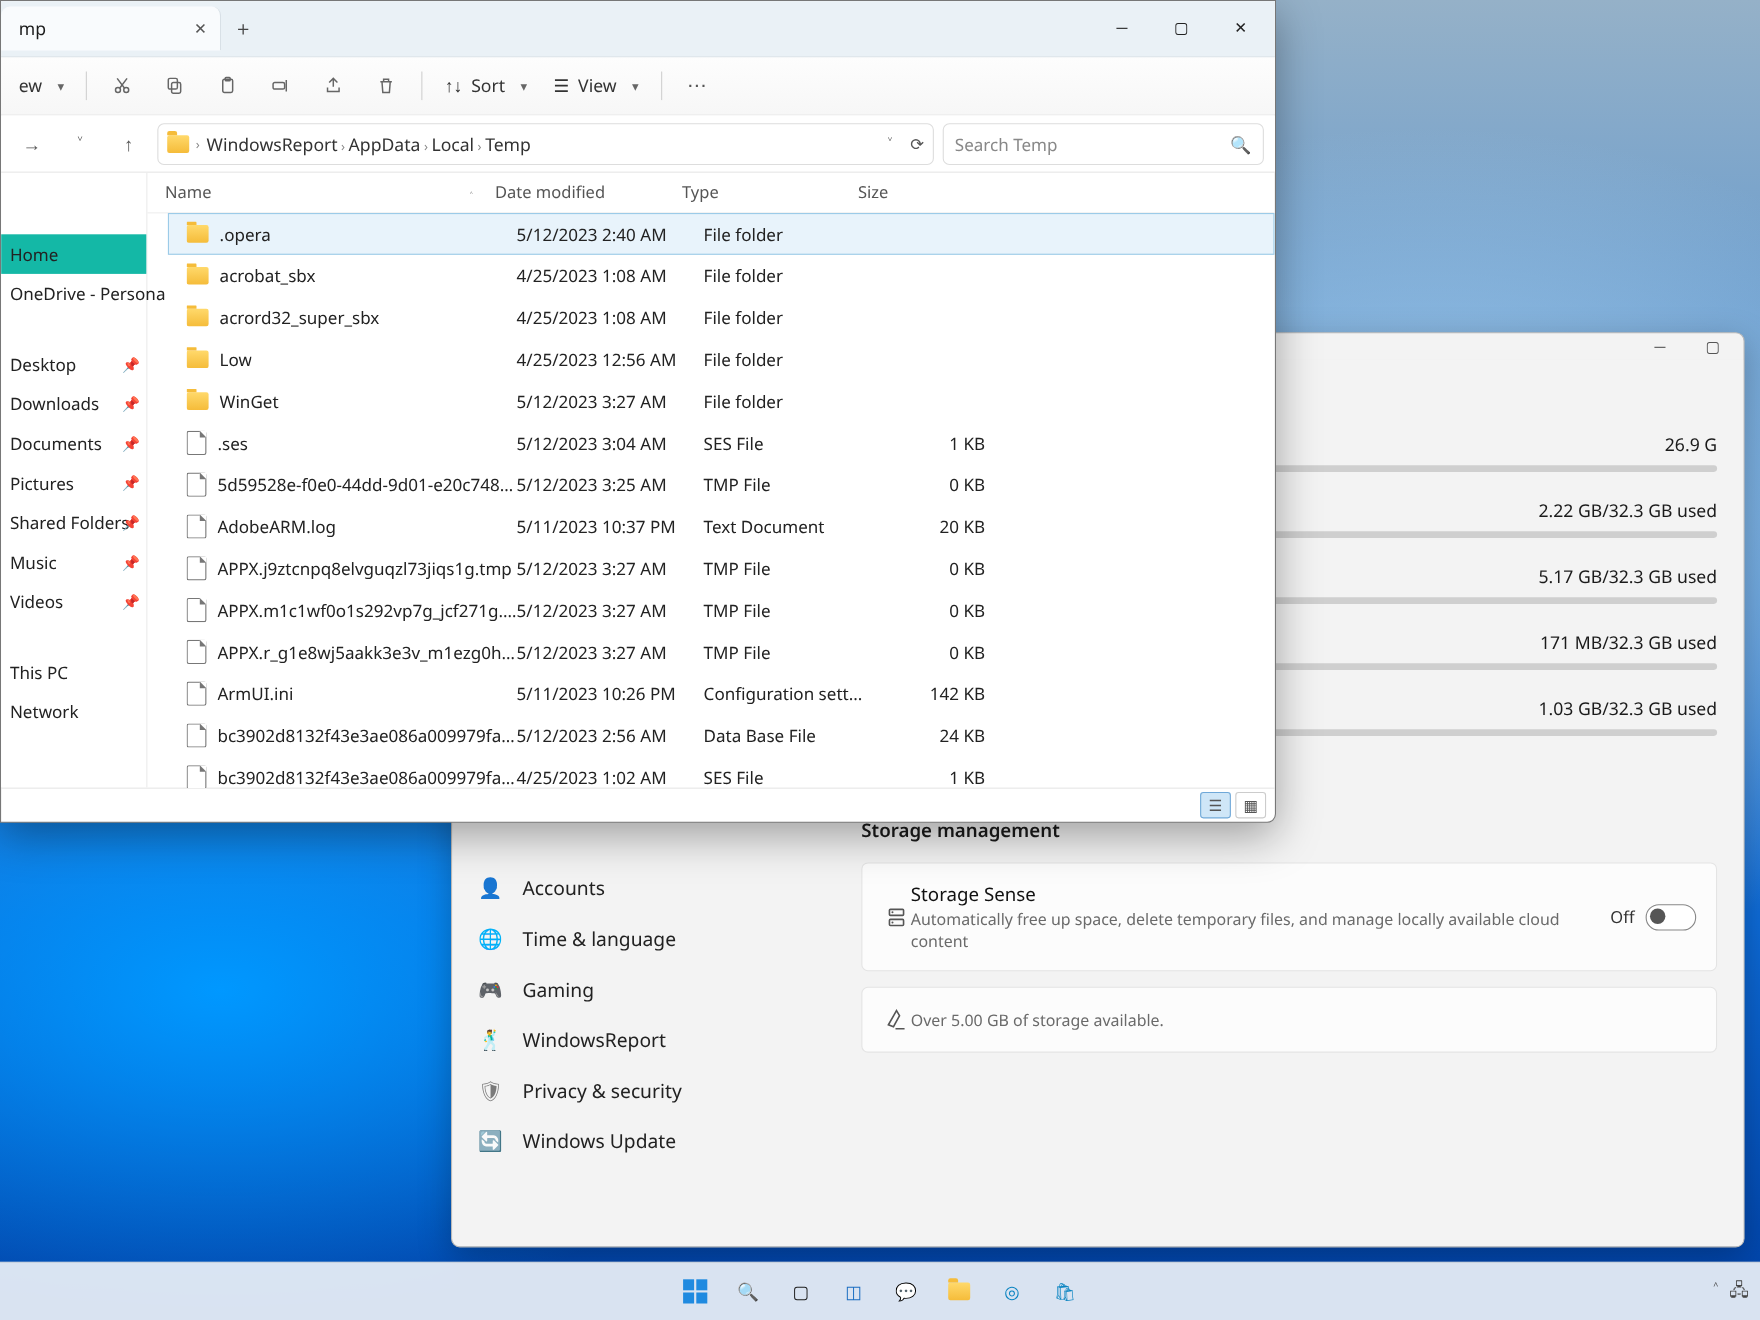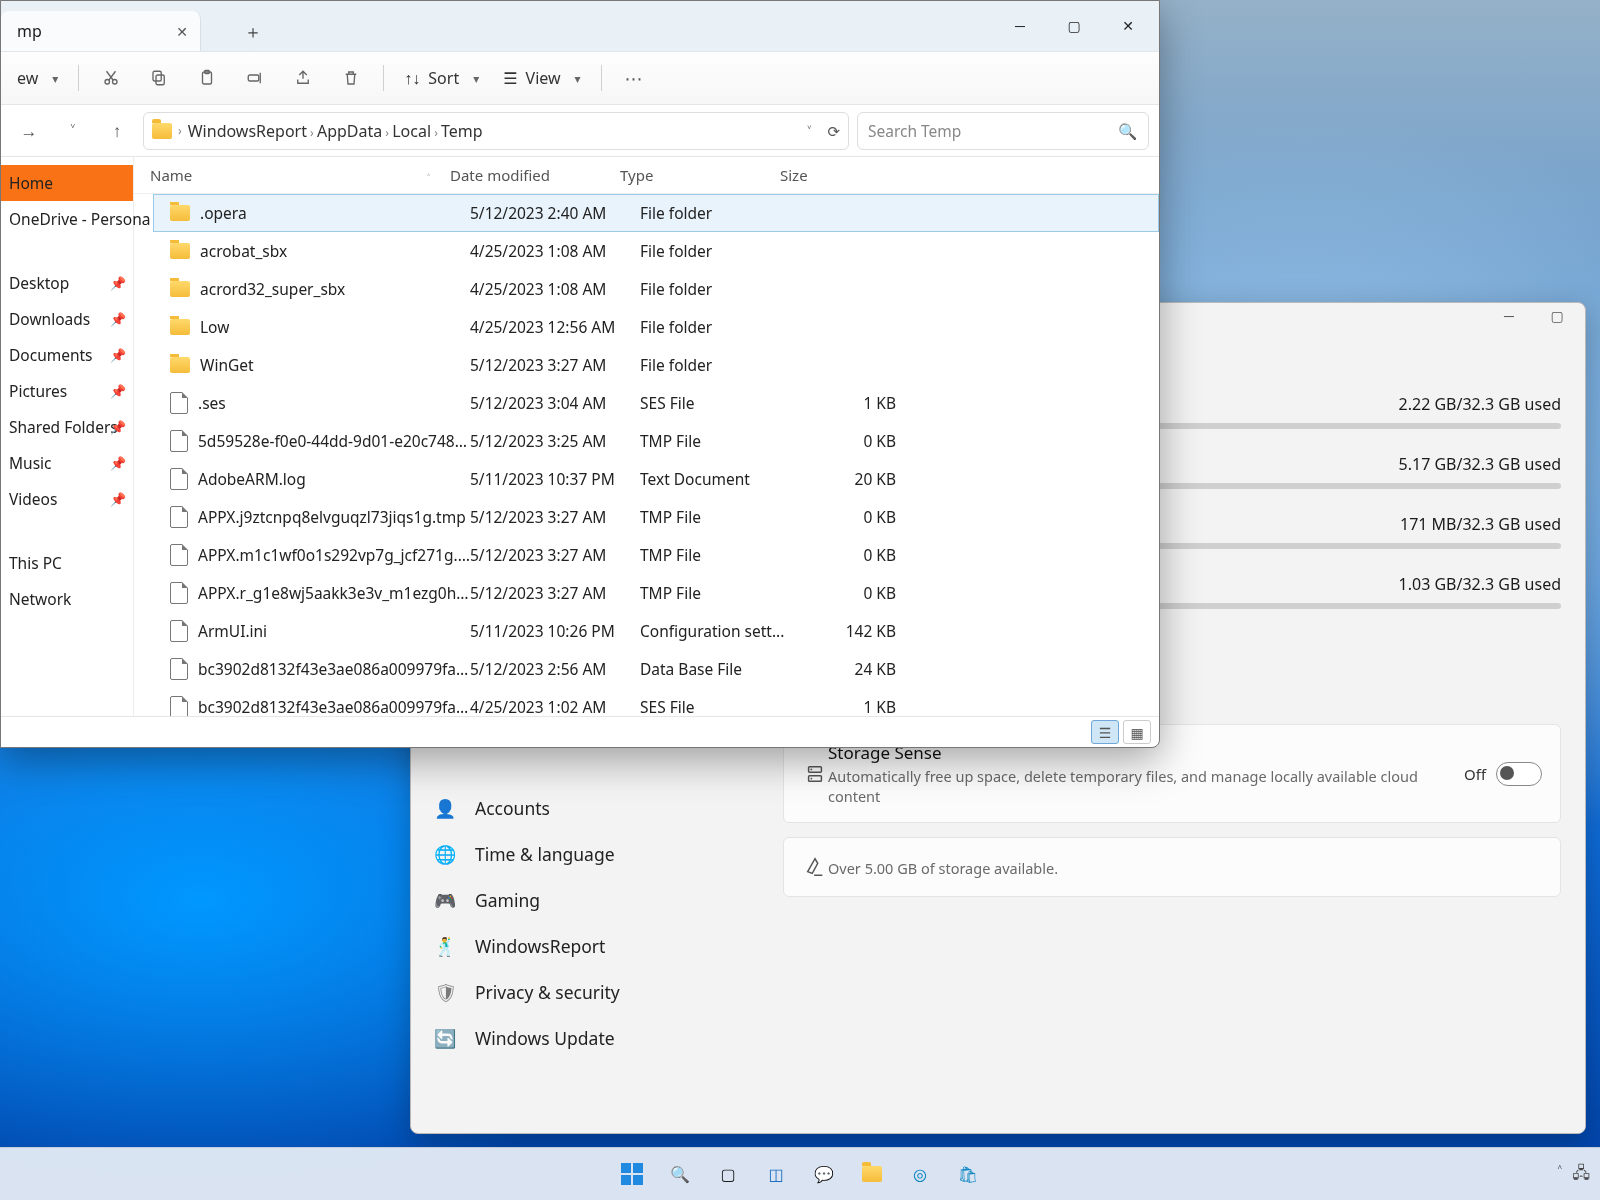--- a/index.html
+++ b/index.html
@@ -169,23 +169,22 @@
     box-shadow: 0 12px 40px rgba(0,0,0,.35);
     display: flex;
     flex-direction: column;
   }
 
   .ex-tabbar {
     height: 50px;
     background: #eaf1f6;
     border-bottom: 1px solid #dfe6ec;
     display: flex;
-    align-items: flex-end;
+    align-items: center;
     position: relative;
-    gap: 32px;
   }
   .ex-tab {
     display: flex; align-items: center; gap: 10px;
     height: 40px;
     padding: 0 60px 0 16px;
     background: #f9fbfd;
     border-top-left-radius: 8px;
     border-top-right-radius: 8px;
     border-right: 1px solid #d8e0e6;
     font-size: 16px;
@@ -270,21 +269,21 @@
   .ex-body { flex:1; display:flex; overflow:hidden; }
 
   .ex-side {
     width: 132px;
     background:#fff;
     border-right:1px solid #ececec;
     padding: 8px 0;
     font-size:15.5px;color:#222;
   }
   .side-item { height:36px;display:flex;align-items:center;padding:0 8px;gap:8px;white-space:nowrap;position:relative;}
-  .side-item.selected { background:#f97316; }
+  .side-item.selected { background:#14b8a6;margin-top:48px; }
   .side-group { margin-top:28px; }
   .pin { position:absolute; right:6px; color:#888; font-size:13px; }
 
   .ex-list { flex:1; display:flex;flex-direction:column; }
   .list-header {
     display:grid;
     grid-template-columns: 300px 170px 160px 120px;
     font-size:15px;color:#555;
     border-bottom:1px solid #eee;
     height:36px;align-items:center;padding-left:16px;
@@ -371,20 +370,32 @@
         <div class="settings-nav-item">
           <span class="nav-icon" style="color:#1b8ad6">🔄</span>
           <span>Windows Update</span>
         </div>
       </div>
 
     <div class="settings-content">
 
       <div id="storage-top">
           <div style="height: 60px;"></div>
+          <div class="storage-row">
+            <div class="cat-icon">🗑</div>
+            <div class="storage-meta">
+              <div class="storage-meta-top">
+                <span></span>
+                <span>26.9 G</span>
+              </div>
+              <div class="storage-bar">
+                <div class="fill" style="width:12%"></div>
+              </div>
+            </div>
+          </div>
           <div class="storage-row">
             <div class="cat-icon">🗑</div>
             <div class="storage-meta">
               <div class="storage-meta-top">
                 <span></span>
                 <span>2.22 GB/32.3 GB used</span>
               </div>
               <div class="storage-bar">
                 <div class="fill" style="width:7%"></div>
               </div>

